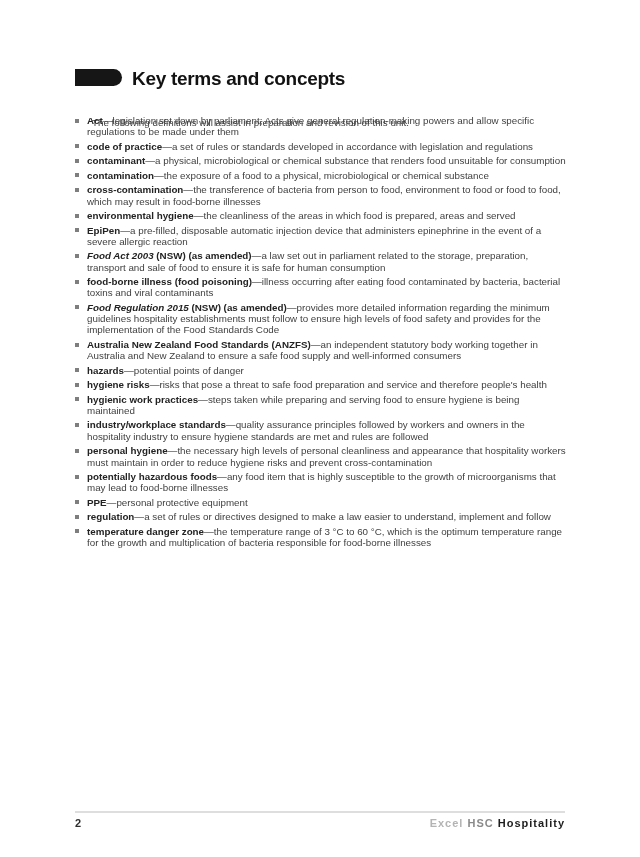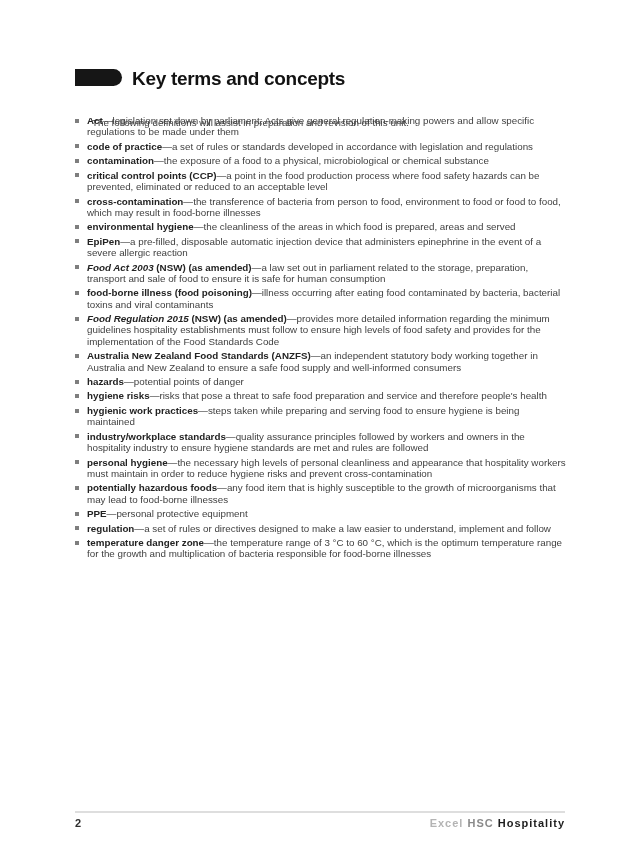--- a/index.html
+++ b/index.html
@@ -99,30 +99,30 @@
     <li class="term-item">
         <span class="bullet-square"></span>
         <span class="term-text"><b class="term-name">Act</b><b class="term-suffix"></b><span class="term-sep">—</span><span class="term-def">legislation set down by parliament; Acts give general regulation-making powers and allow specific regulations to be made under them</span></span>
       </li>
 
     <li class="term-item">
         <span class="bullet-square"></span>
         <span class="term-text"><b class="term-name">code of practice</b><b class="term-suffix"></b><span class="term-sep">—</span><span class="term-def">a set of rules or standards developed in accordance with legislation and regulations</span></span>
       </li>
 
+    <li class="term-item">
+        <span class="bullet-square"></span>
+        <span class="term-text"><b class="term-name">contaminant</b><b class="term-suffix"></b><span class="term-sep">—</span><span class="term-def">a physical, microbiological or chemical substance that renders food unsuitable for consumption</span></span>
+      </li>
 
     <li class="term-item">
         <span class="bullet-square"></span>
         <span class="term-text"><b class="term-name">contamination</b><b class="term-suffix"></b><span class="term-sep">—</span><span class="term-def">the exposure of a food to a physical, microbiological or chemical substance</span></span>
       </li>
 
-    <li class="term-item">
-        <span class="bullet-square"></span>
-        <span class="term-text"><b class="term-name">critical control points (CCP)</b><b class="term-suffix"></b><span class="term-sep">—</span><span class="term-def">a point in the food production process where food safety hazards can be prevented, eliminated or reduced to an acceptable level</span></span>
-      </li>
 
     <li class="term-item">
         <span class="bullet-square"></span>
         <span class="term-text"><b class="term-name">cross-contamination</b><b class="term-suffix"></b><span class="term-sep">—</span><span class="term-def">the transference of bacteria from person to food, environment to food or food to food, which may result in food-borne illnesses</span></span>
       </li>
 
     <li class="term-item">
         <span class="bullet-square"></span>
         <span class="term-text"><b class="term-name">environmental hygiene</b><b class="term-suffix"></b><span class="term-sep">—</span><span class="term-def">the cleanliness of the areas in which food is prepared, areas and served</span></span>
       </li>

